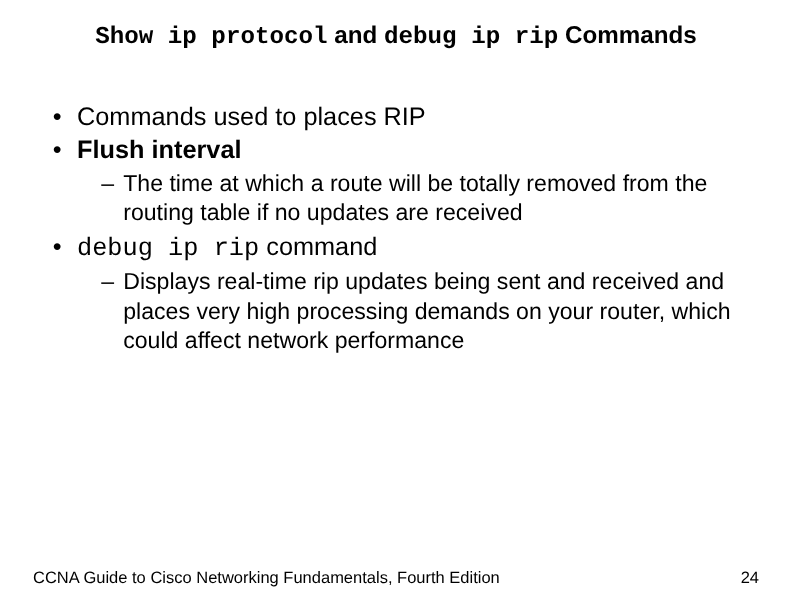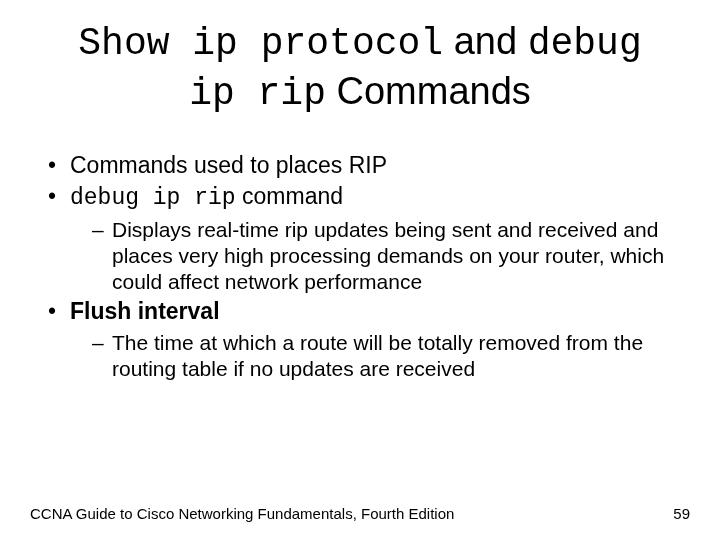--- a/index.html
+++ b/index.html
@@ -10,24 +10,24 @@
     font-family: Arial, Helvetica, sans-serif;
     color: #000;
     position: relative;
     overflow: hidden;
   }
   .slide {
     padding: 18px 30px 0 30px;
   }
   .title {
     text-align: center;
-    font-size: 38px;
-    font-weight: normal;
+    font-size: 22px;
+    font-weight: bold;
     line-height: 1.25;
-    margin-bottom: 34px;
+    margin-bottom: 44px;
     padding: 0 20px;
   }
   .mono { font-family: "Courier New", Courier, monospace; }
   ul.top {
     list-style: none;
     padding-left: 18px;
   }
   ul.top > li {
     position: relative;
     font-size: 23px;
@@ -56,21 +56,21 @@
   }
   ul.sub > li::before {
     content: "–";
     position: absolute;
     left: 0;
     top: 0;
   }
   .bold { font-weight: bold; }
   .footer {
     position: absolute;
-    bottom: 18px;
+    bottom: 6px;
     left: 30px;
     right: 30px;
     display: flex;
     justify-content: space-between;
     font-size: 15px;
   }
 </style>
 </head>
 <body>
 
@@ -78,35 +78,35 @@
 
   <h1 class="title">
     <span class="mono">Show ip protocol</span><span> and </span><span class="mono">debug ip rip</span><span> Commands</span>
   </h1>
 
   <ul class="top">
     <li>
       <span>Commands used to places RIP</span>
     </li>
     <li>
+      <span class="bold">Flush interval</span>
+      <ul class="sub">
+        <li>
+          <span>The time at which a route will be totally removed from the routing table if no updates are received</span>
+        </li>
+      </ul>
+    </li>
+    <li>
       <span class="mono">debug ip rip</span><span> command</span>
       <ul class="sub">
         <li>
           <span>Displays real-time rip updates being sent and received and places very high processing demands on your router, which could affect network performance</span>
-        </li>
-      </ul>
-    </li>
-    <li>
-      <span class="bold">Flush interval</span>
-      <ul class="sub">
-        <li>
-          <span>The time at which a route will be totally removed from the routing table if no updates are received</span>
         </li>
       </ul>
     </li>
   </ul>
 
 </div>
 
 <div class="footer">
   <span>CCNA Guide to Cisco Networking Fundamentals, Fourth Edition</span>
-  <span>59</span>
+  <span>24</span>
 </div>
 
 </body></html>

